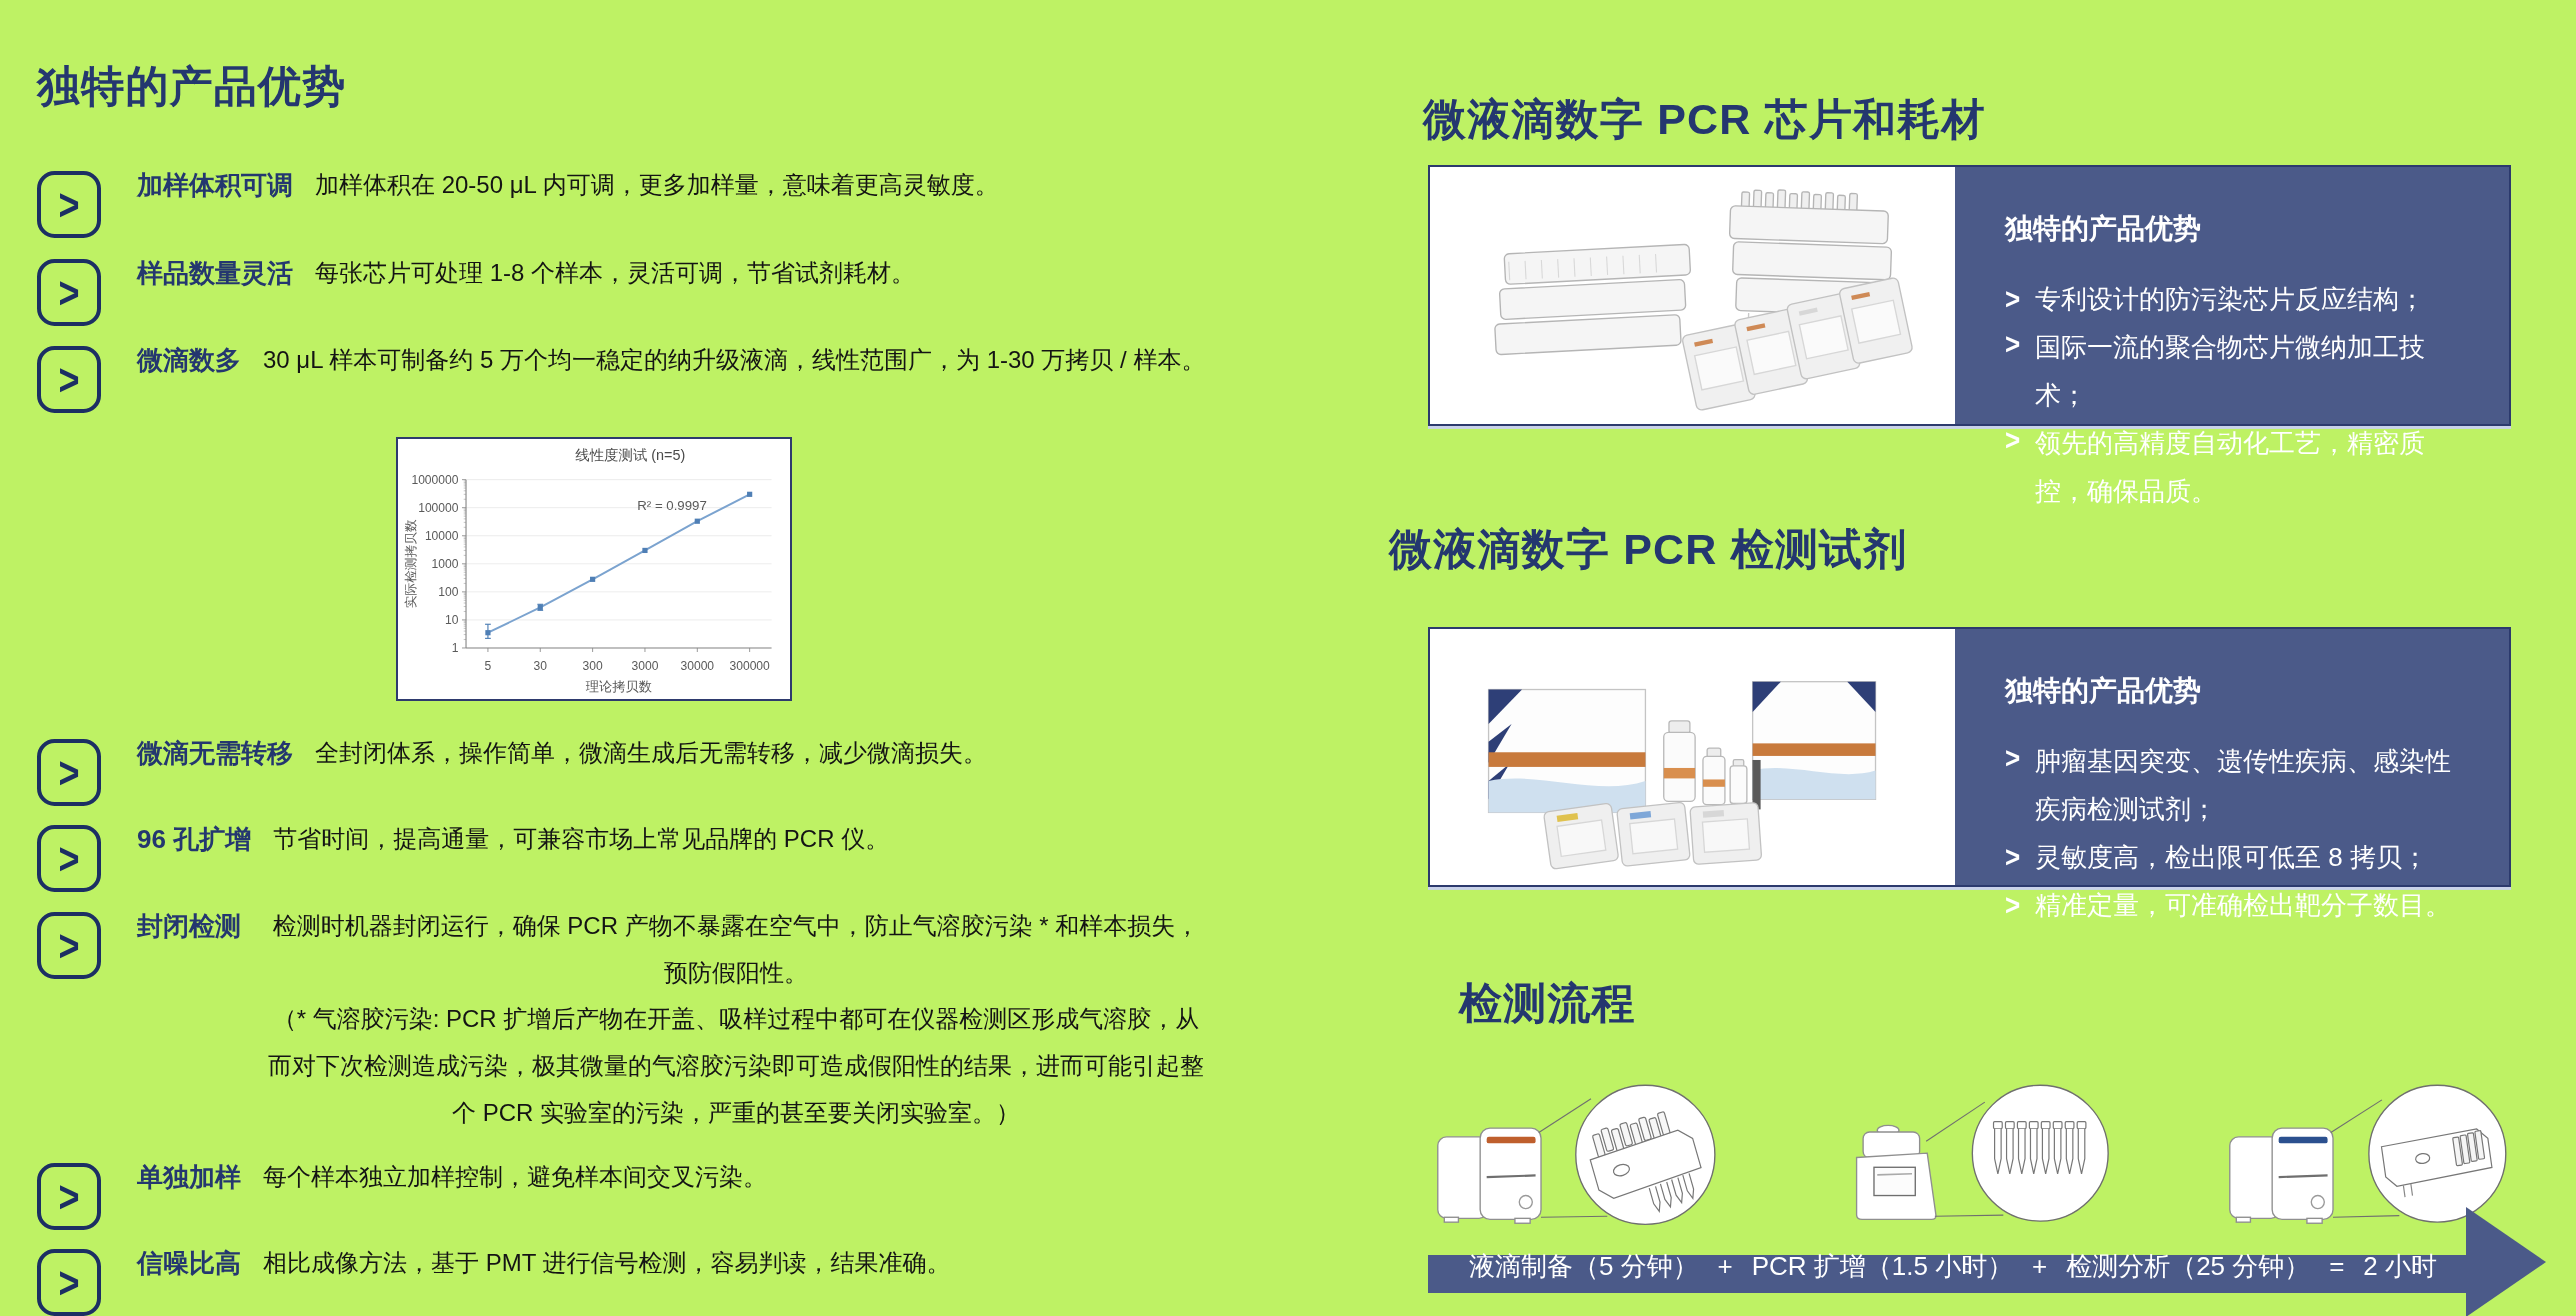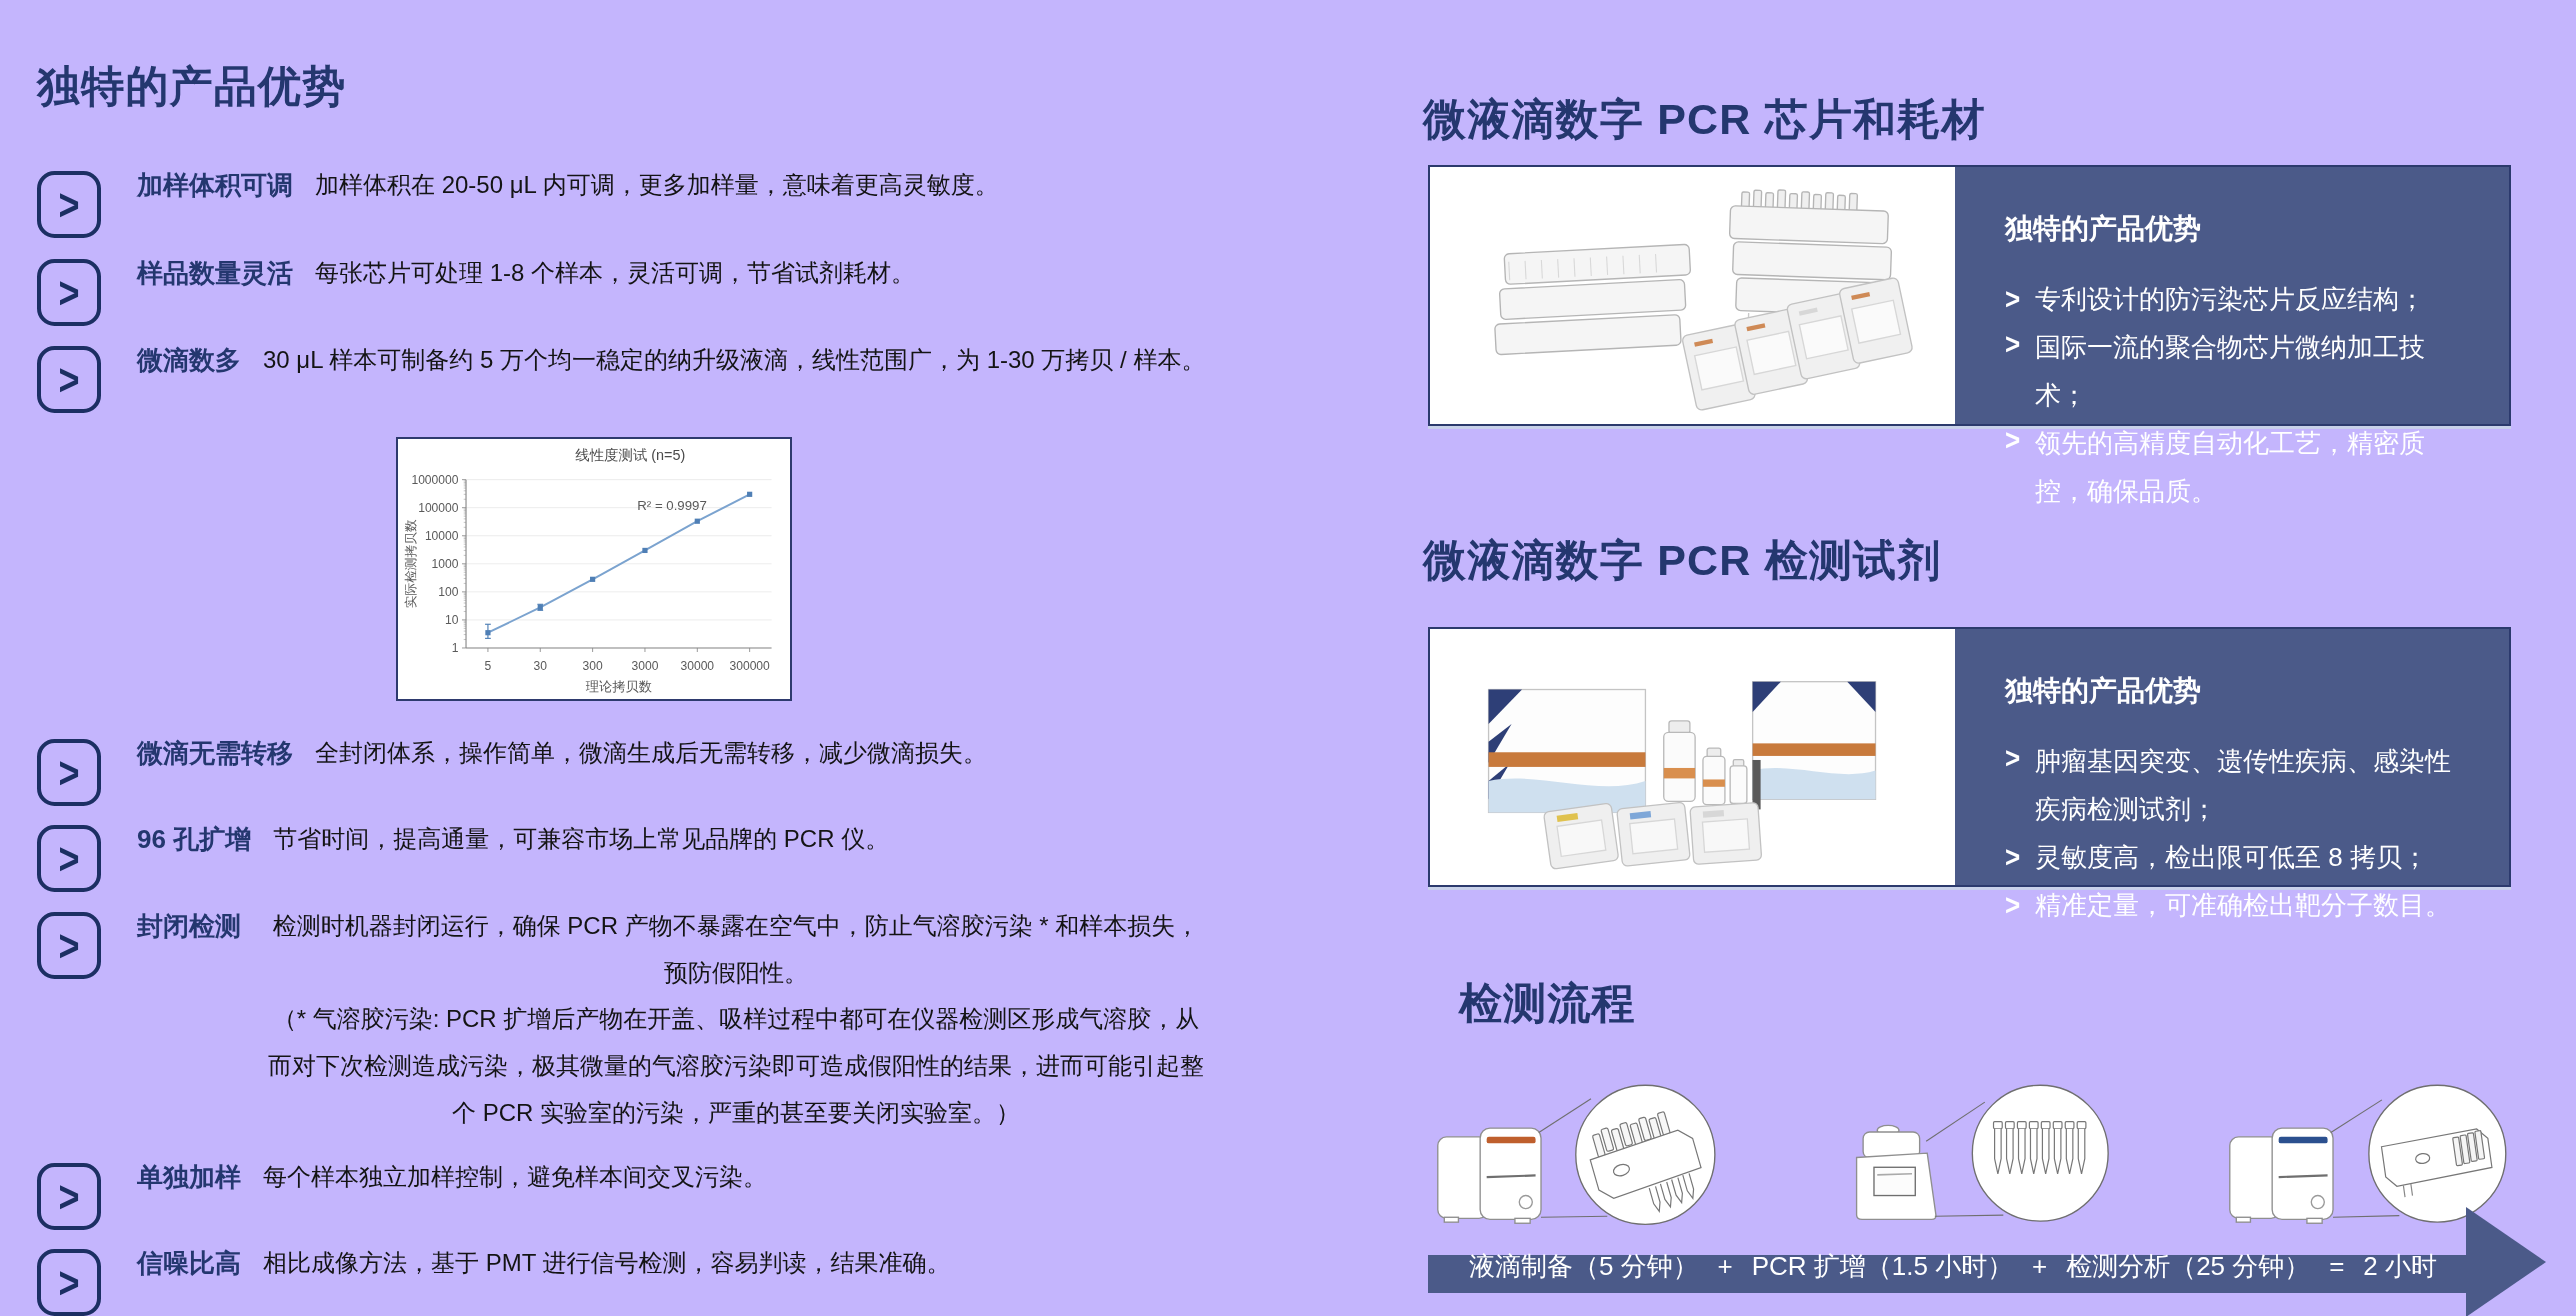--- a/index.html
+++ b/index.html
@@ -1,16 +1,16 @@
 <!DOCTYPE html>
 <html style="font-size:9.3px"><head>
 <meta charset="utf-8">
 <style>
   html,body{margin:0;padding:0;background:#ffffff;}
-  #page{position:relative;width:2576px;height:1317px;background:#c4b5fd;overflow:hidden;
+  #page{position:relative;width:2576px;height:1317px;background:#bef264;overflow:hidden;
         font-family:"Liberation Sans","DejaVu Sans",sans-serif;color:#151515;}
 
   
   .col-title{position:absolute;font-size:43px;font-weight:bold;color:#24376f;letter-spacing:1.2px;}
 
   
   .bullet{position:absolute;left:37px;width:1172px;display:flex;align-items:flex-start;}
   .b-icon{flex:none;width:56px;height:59px;border:4.7px solid #1c2f63;border-radius:17.5px;
           display:flex;align-items:center;justify-content:center;margin-top:1.2px;}
   .b-icon span{font-size:36px;font-weight:bold;color:#1c2f63;transform:scaleY(1.25);}
@@ -333,21 +333,21 @@
           <span class="p-chev">&gt;</span>
           <span class="p-text">国际一流的聚合物芯片微纳加工技术；</span>
         </div>
       <div class="p-item">
           <span class="p-chev">&gt;</span>
           <span class="p-text">领先的高精度自动化工艺，精密质控，确保品质。</span>
         </div>
     </div>
   </div>
 
-  <div class="col-title" style="left:1423px;top:521px;margin-top:11px;">微液滴数字 PCR 检测试剂</div>
+  <div class="col-title" style="left:1389px;top:521px;">微液滴数字 PCR 检测试剂</div>
 
   <div class="info-box" style="top:627px;height:260px;">
     <div class="box-img">
 
       <svg viewBox="0 0 900 480" width="501" height="251">
         <g transform="translate(60,80)">
           <rect x="0" y="30" width="300" height="235" fill="#fdfdfd" stroke="#c4c4c4" stroke-width="2.5"></rect>
           <polygon points="0,30 64,30 0,96" fill="#2e3f77"></polygon>
           <polygon points="0,130 44,96 0,170" fill="#2e3f77"></polygon>
           <polygon points="0,205 40,172 0,240" fill="#2e3f77"></polygon>

